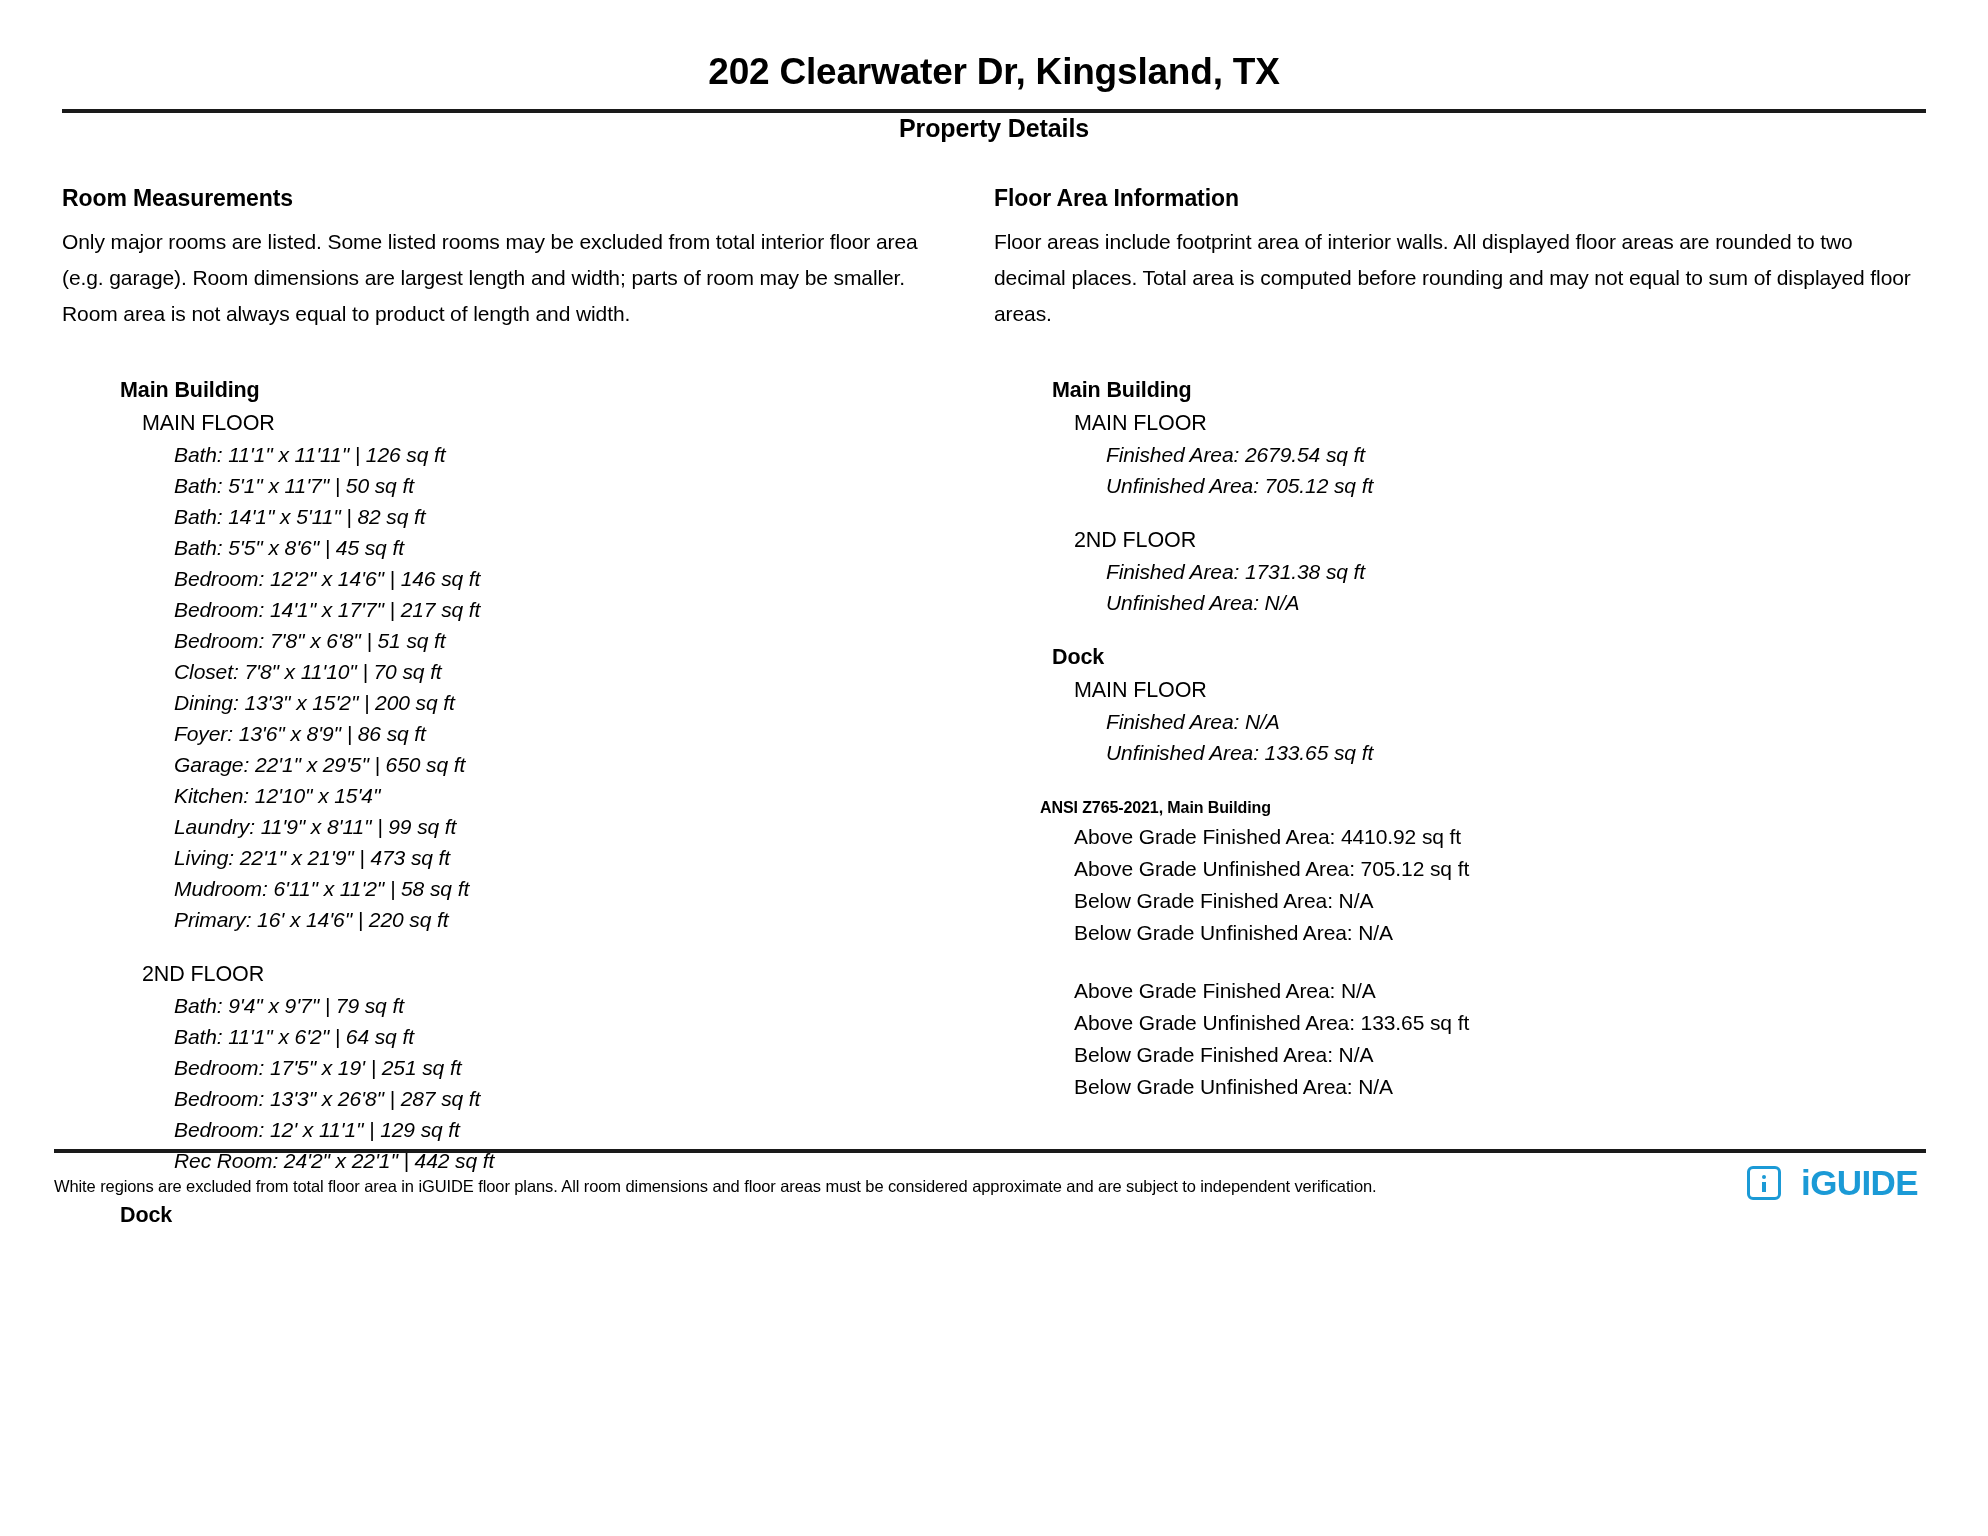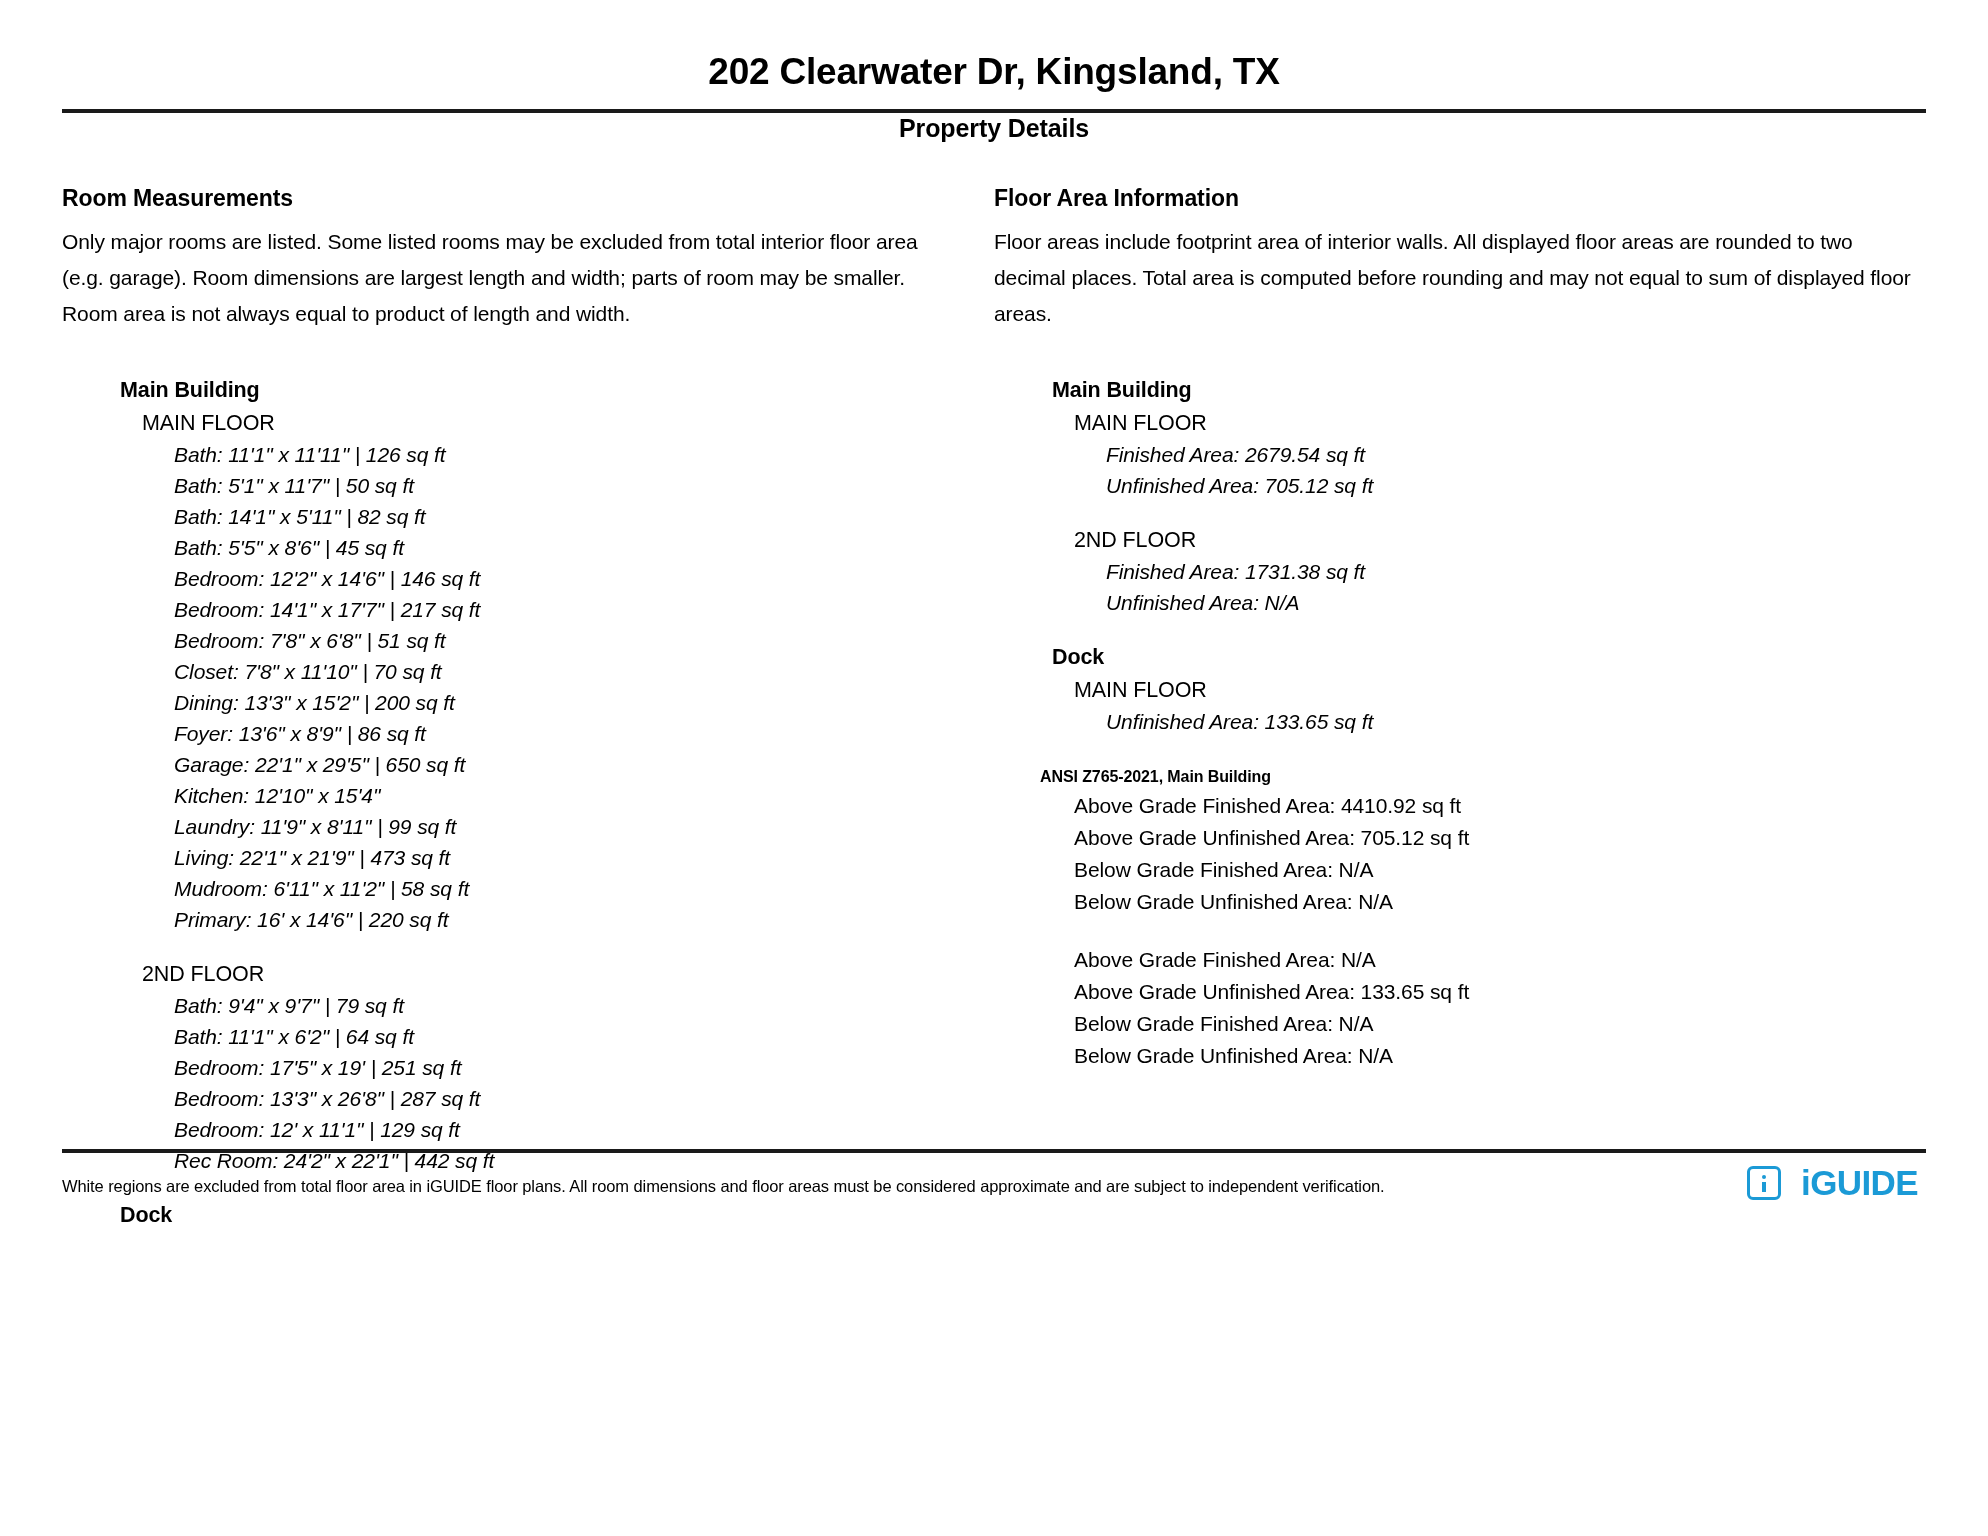--- a/index.html
+++ b/index.html
@@ -110,21 +110,21 @@
     font-size: 21px;
     margin-left: 80px;
     margin-top: 8px;
     letter-spacing: -0.1px;
     white-space: nowrap;
   }
 
   
   .footer {
     position: absolute;
-    left: 62px;
+    left: 54px;
     right: 62px;
     bottom: 52px;
   }
   .footer-rule {
     border: 0;
     border-top: 4px solid #1a1a1a;
     margin: 0 0 12px 0;
   }
   .footer-row {
     display: flex;
@@ -240,20 +240,21 @@
             <div class="floor-block">
               <div class="floor-name">2ND FLOOR</div>
               <div class="entry">Finished Area: 1731.38 sq ft</div>
               <div class="entry">Unfinished Area: N/A</div>
             </div>
           </div>
           <div class="building-block">
             <div class="building-name">Dock</div>
             <div class="floor-block">
               <div class="floor-name">MAIN FLOOR</div>
+              <div class="entry">Finished Area: N/A</div>
               <div class="entry">Unfinished Area: 133.65 sq ft</div>
             </div>
           </div>
           <div class="ansi-group">
             <div class="ansi-heading">ANSI Z765-2021, Main Building</div>
             <div class="ansi-entry">Above Grade Finished Area: 4410.92 sq ft</div>
             <div class="ansi-entry">Above Grade Unfinished Area: 705.12 sq ft</div>
             <div class="ansi-entry">Below Grade Finished Area: N/A</div>
             <div class="ansi-entry">Below Grade Unfinished Area: N/A</div>
           </div>

